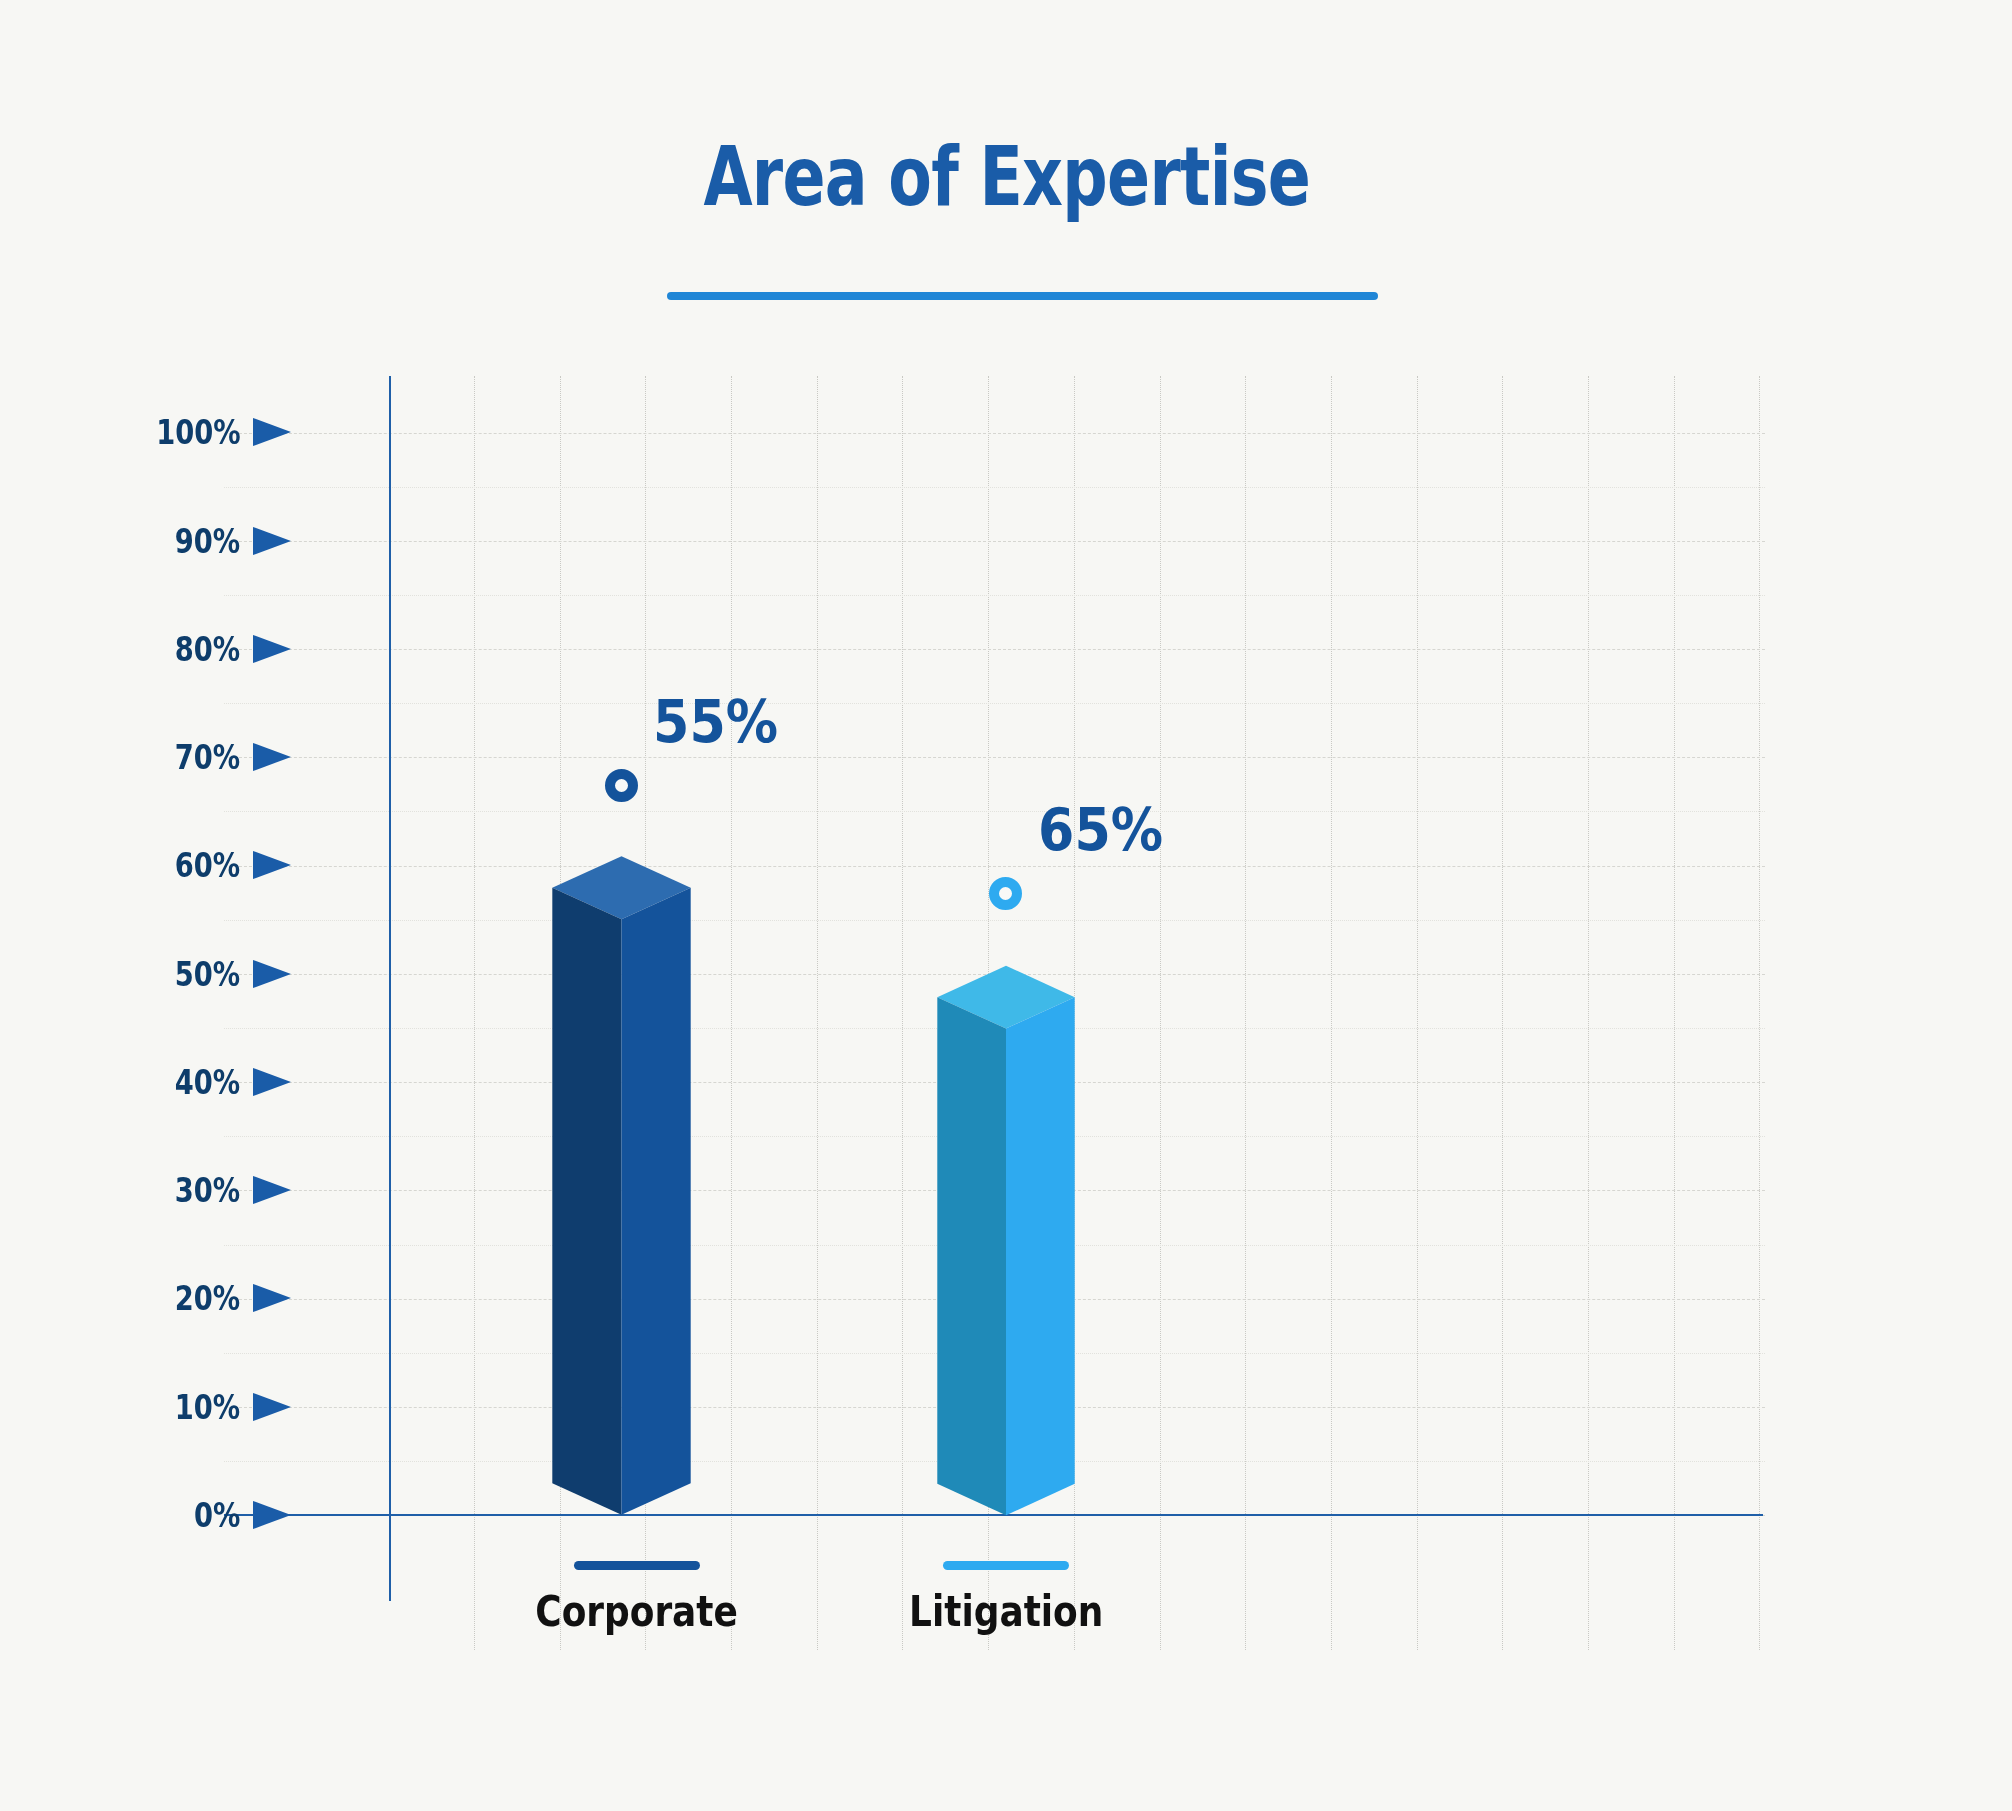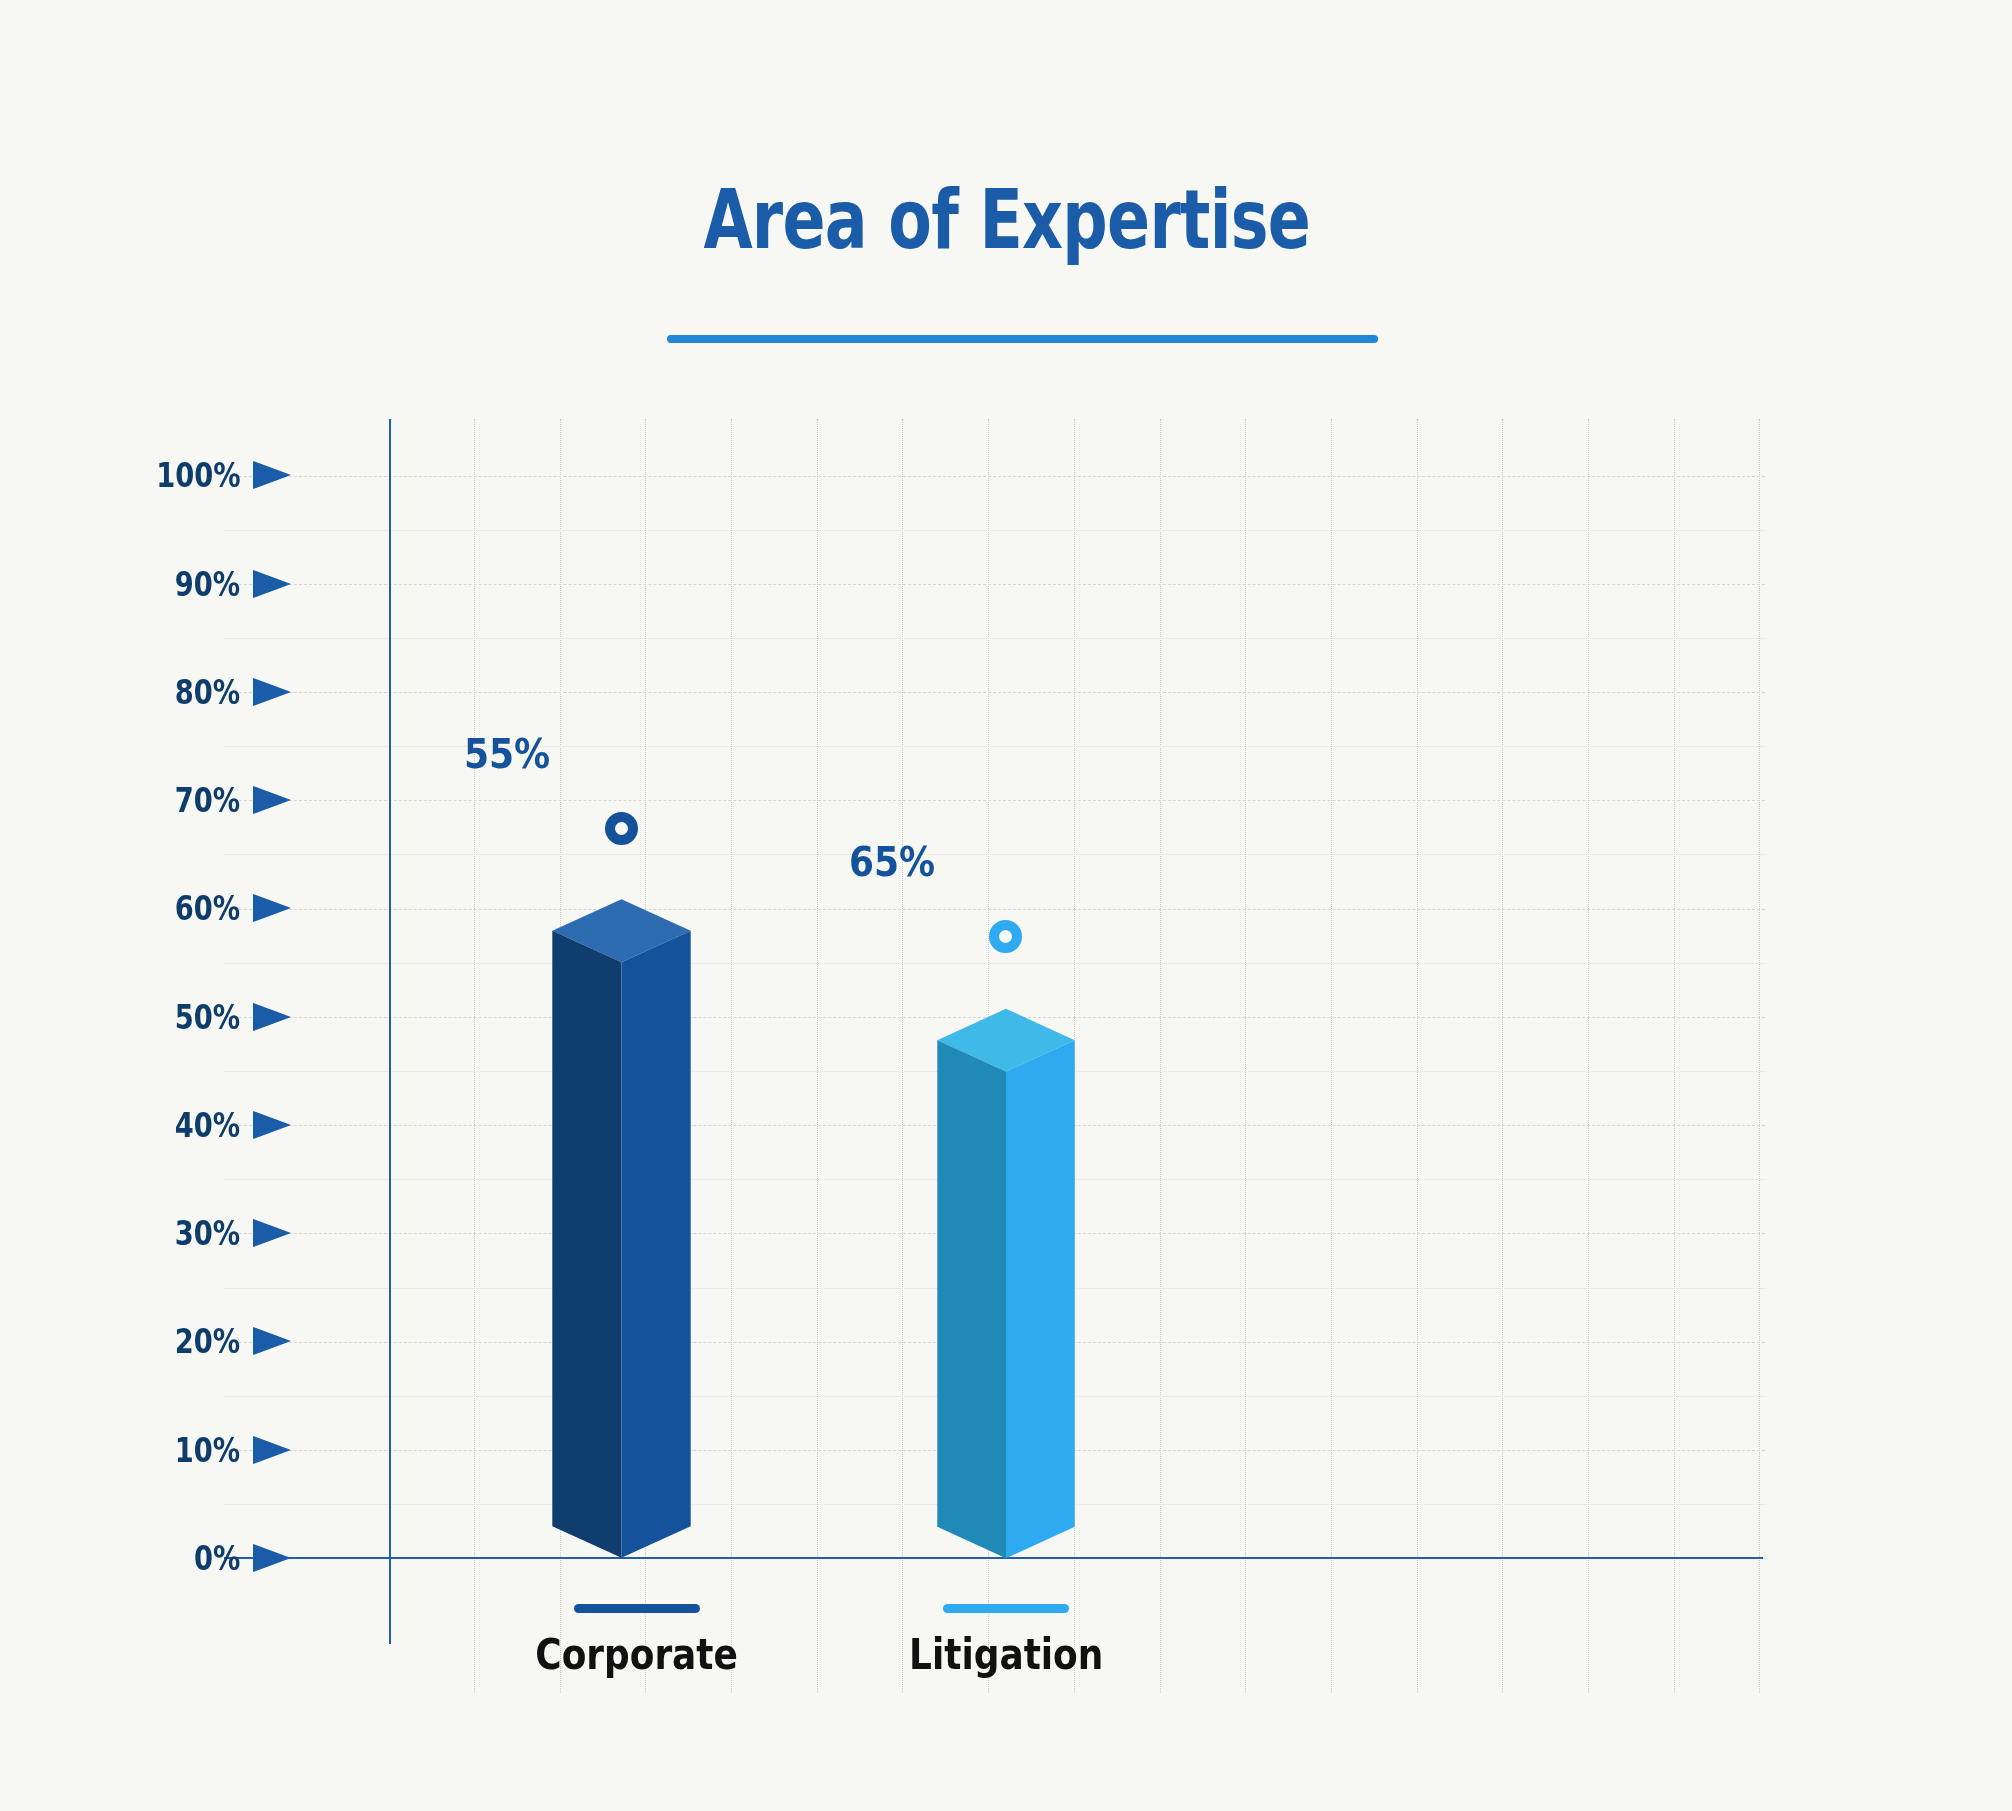--- a/index.html
+++ b/index.html
@@ -3,21 +3,21 @@
 <meta charset="utf-8">
 <style>
   html,body{margin:0;padding:0;}
   body{
     width:2013px;height:1811px;
     background:#f7f7f4;
     font-family:"Liberation Sans", sans-serif;
     overflow:hidden;
     position:relative;
   }
-  #stage{position:absolute;inset:0;margin-top:43px;}
+  #stage{position:absolute;inset:0;}
 
   
   .title-wrap{
     position:absolute;left:0;top:134px;width:2013px;
     text-align:center;
   }
   .title{
     display:inline-block;
     font-family:"DejaVu Sans Condensed","Liberation Sans", sans-serif;
     font-weight:700;
@@ -83,24 +83,24 @@
     border-left:38px solid #1a5ca8;
   }
 
   
   .bar{position:absolute;}
   .bar svg{display:block;overflow:visible;}
 
   
   .vlabel{
     position:absolute;
-    text-align:left;
-    font-family:"DejaVu Sans Condensed","Liberation Sans", sans-serif;
-    font-weight:700;
-    font-size:40px;
+    text-align:right;
+    font-family:"DejaVu Sans Condensed","Liberation Sans", sans-serif;
+    font-weight:700;
+    font-size:58px;
     color:#14539b;
     white-space:nowrap;
   }
   .ring{
     position:absolute;
     width:33px;height:33px;border-radius:50%;
     box-sizing:border-box;
     background:#f9f9f7;
   }
 

